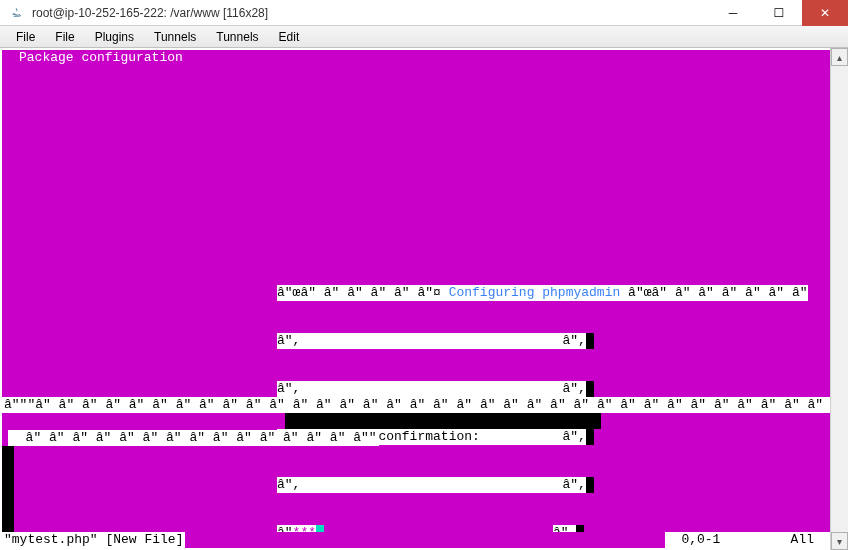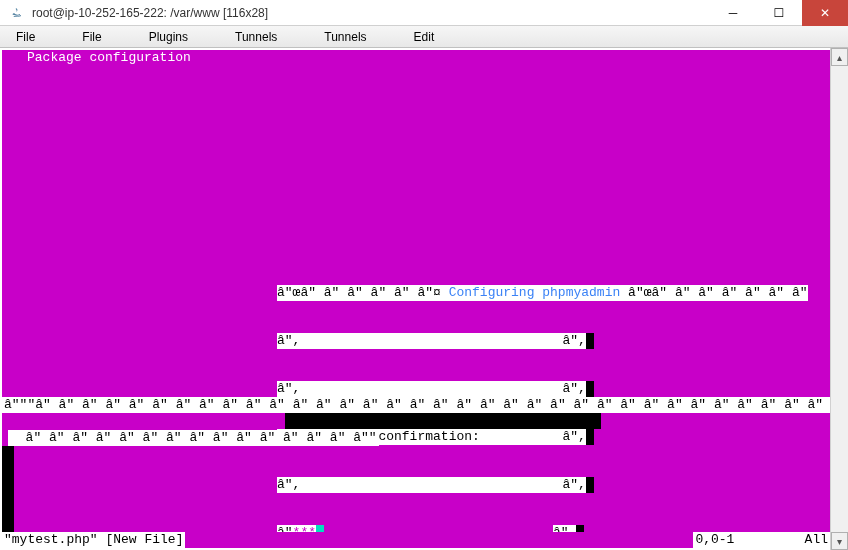--- a/index.html
+++ b/index.html
@@ -5,46 +5,46 @@
   * { margin: 0; padding: 0; box-sizing: border-box; }
   body { font-family: Tahoma, sans-serif; width: 848px; height: 550px; overflow: hidden; background: #fff; }
   
   .titlebar { height: 26px; background: #fff; display: flex; align-items: center; border-bottom: 1px solid #d0d0d0; }
   .titlebar-icon { width: 20px; height: 20px; margin: 0 6px; display: flex; align-items: center; justify-content: center; }
   .titlebar-title { flex: 1; text-align: left; font-size: 12px; color: #333; }
   .titlebar-buttons { display: flex; }
   .tb-btn { width: 46px; height: 26px; display: flex; align-items: center; justify-content: center; font-size: 12px; }
   .tb-btn.close { background: #c8453b; color: #fff; }
   
-  .menubar { height: 22px; background: linear-gradient(#f6f6f6, #e8e8e8); border-bottom: 1px solid #c0c0c0; display: flex; align-items: center; padding: 0 6px; font-size: 12px; gap: 27px; }
+  .menubar { height: 22px; background: linear-gradient(#f6f6f6, #e8e8e8); border-bottom: 1px solid #c0c0c0; display: flex; align-items: center; padding: 0 6px; font-size: 12px; }
   .menubar div { padding: 2px 10px; cursor: pointer; }
   
   .terminal-wrap { position: relative; background: #fff; height: 502px; display: flex; }
   .terminal { flex: 1; background: #c800c8; position: relative; font-family: 'Courier New', monospace; font-size: 13px; line-height: 16px; white-space: pre; color: #fff; margin: 2px 0 2px 2px; }
   .scrollbar { width: 18px; background: #f0f0f0; border-left: 1px solid #d0d0d0; position: relative; }
   .scroll-up, .scroll-down { height: 18px; background: #f0f0f0; border: 1px solid #b0b0b0; display: flex; align-items: center; justify-content: center; font-size: 10px; color: #555; }
   .scroll-down { position: absolute; bottom: 0; left: 0; right: 0; }
   
-  .pkg-line { position: absolute; top: 0; left: 8px; padding: 0 17px; }
+  .pkg-line { position: absolute; top: 0; left: 0; padding: 0 17px; }
   
   .black-pad { position: absolute; background: #000; }
   
   .dialog { position: absolute; left: 275px; top: 203px; }
   .dialog-row { display: flex; }
   .dseg { background: #fff; color: #000; font-family: 'Courier New', monospace; font-size: 13px; line-height: 16px; white-space: pre; }
   .dred { color: #3b82f6; }
   .shadow-r { width: 8px; background: #000; }
   .pwd-typed { background: #fff; color: #c800c8; padding: 0; }
   .pwd-cursor { background: #00e0c0; width: 8px; height: 16px; display: inline-block; vertical-align: bottom; }
   .pwd-rest { background: #c800c8; display: inline-block; height: 16px; vertical-align: bottom; }
   
   .status { position: absolute; bottom: 0; left: 0; right: 0; height: 16px; background: #fff; color: #000; display: flex; font-family: 'Courier New', monospace; font-size: 13px; }
   .status span:first-child { flex: 0 0 auto; padding: 0 2px; }
   .status .sp { flex: 1; background: #c800c8; }
-  .status span:last-child { padding: 0 2px; }
+  .status span:last-child { padding: 0 16px; }
 </style>
 </head>
 <body>
 
 <div class="titlebar">
   <div class="titlebar-icon">
     <svg width="14" height="14" viewBox="0 0 14 14">
         <path d="M7 2c-1 2 2 2 0 4 2-1 2-3 0-4zm-2 5c-2 1-2 2 0 2 2 1 4 1 6 0v-1c-2 1-4 1-6-1zm0 3c-1 1 0 1 2 1 3 0 5-1 5-1v-1c-3 2-7 1-7 1z" fill="#5382a1"></path>
       </svg>
   </div>

